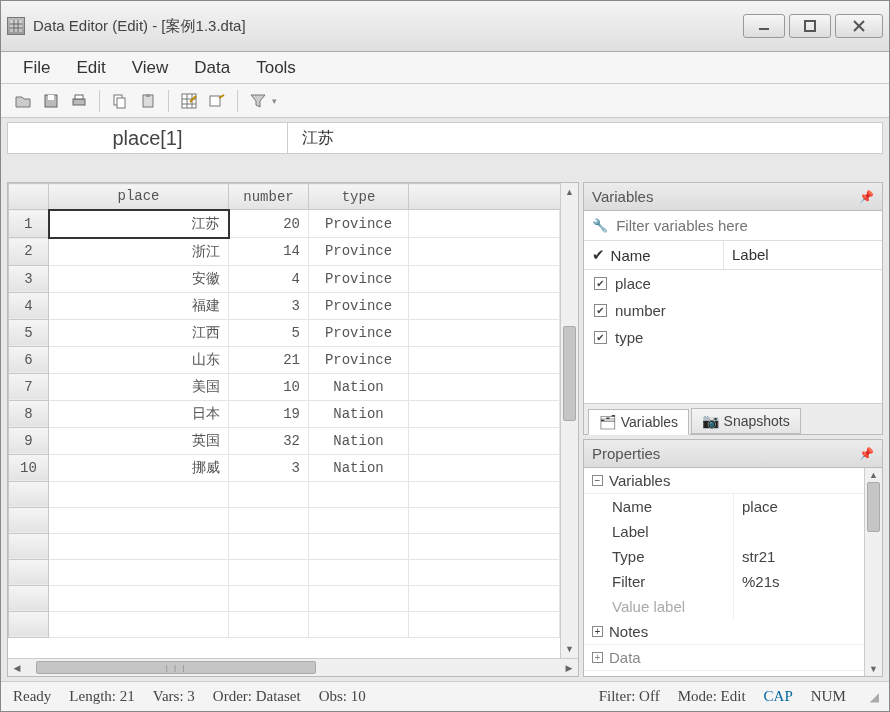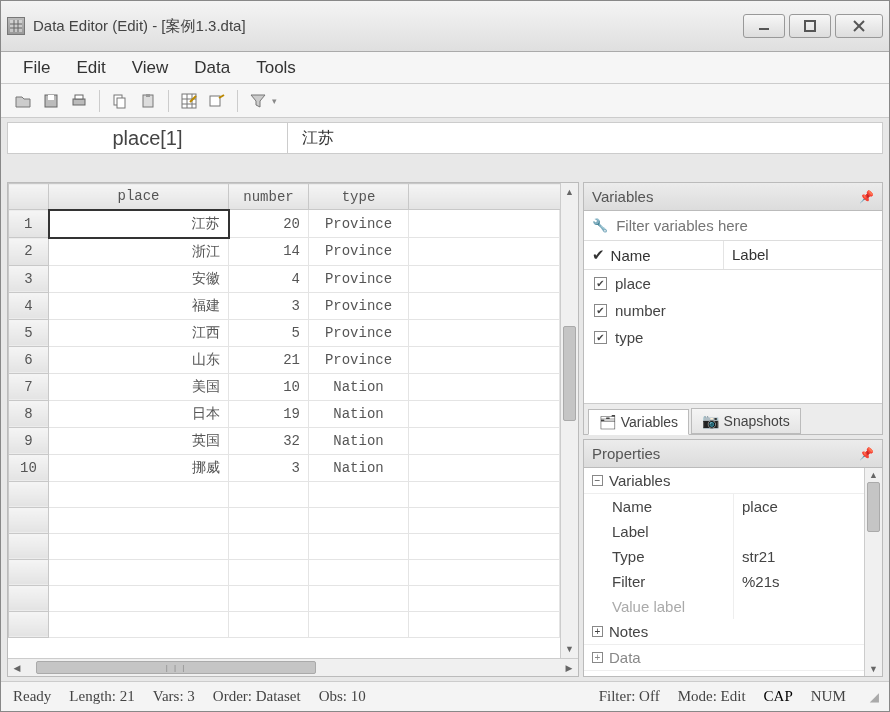--- a/index.html
+++ b/index.html
@@ -89,21 +89,21 @@
 .props-group .exp { width:11px; height:11px; border:1px solid #888; display:flex; align-items:center; justify-content:center; font-size:10px; line-height:1; }
 .props-row { display: flex; font-size: 15px; color: #444; }
 .props-row .k { width: 150px; padding: 4px 8px 4px 28px; border-right: 1px solid #eee; }
 .props-row .v { flex: 1; padding: 4px 8px; }
 .props-row.dim { color: #aaa; }
 
 
 .statusbar { height: 30px; background: #f4f4f4; border-top: 1px solid #ccc; display: flex; align-items: center; padding: 0 12px; font-size: 15px; color: #444; gap: 18px; }
 .statusbar .seg { white-space: nowrap; font-family: Liberation Serif, serif; }
 .statusbar .flex { flex: 1; }
-.statusbar .dim { color: #000000; }
+.statusbar .dim { color: #0369a1; }
 .statusbar .grip { margin-left: 6px; color:#aaa; font-size:12px; letter-spacing:-2px;}
 </style>
 </head>
 <body>
 
 <div class="window">
 
   <div class="titlebar">
     <div class="app-icon">
       <svg viewBox="0 0 12 12">

